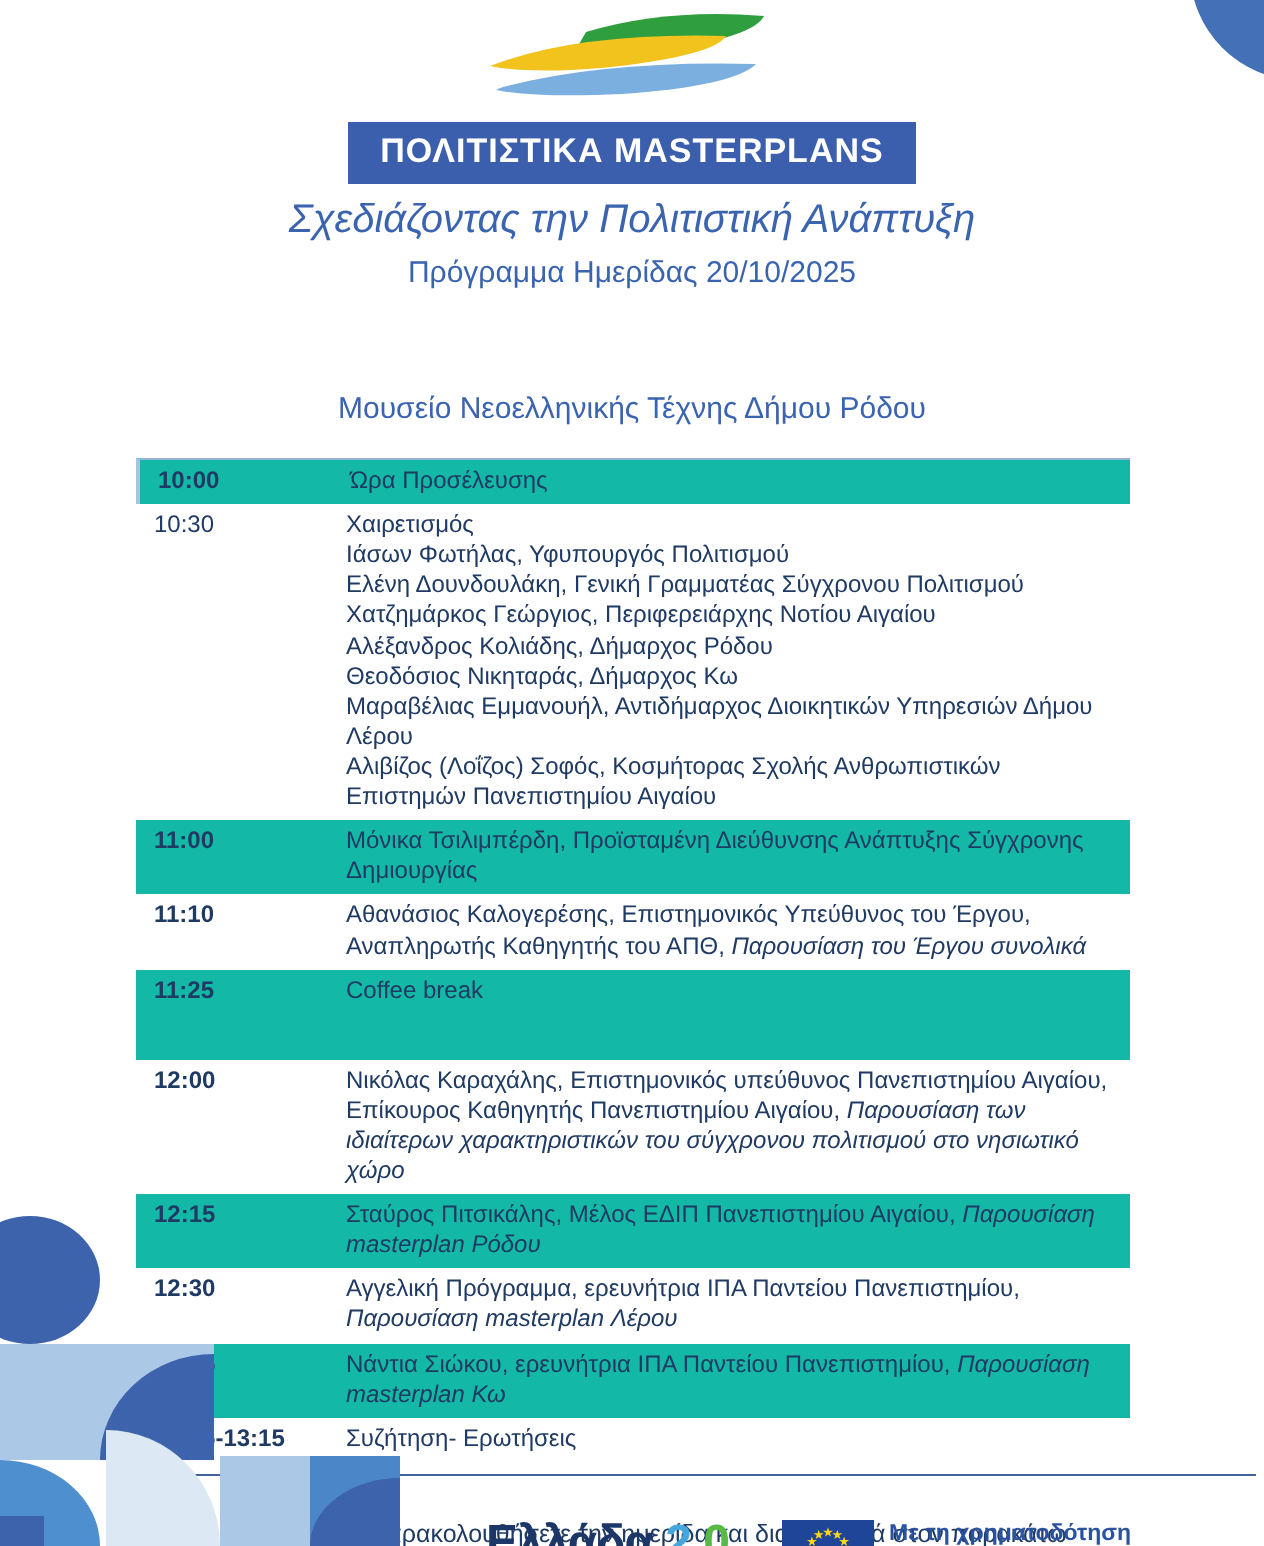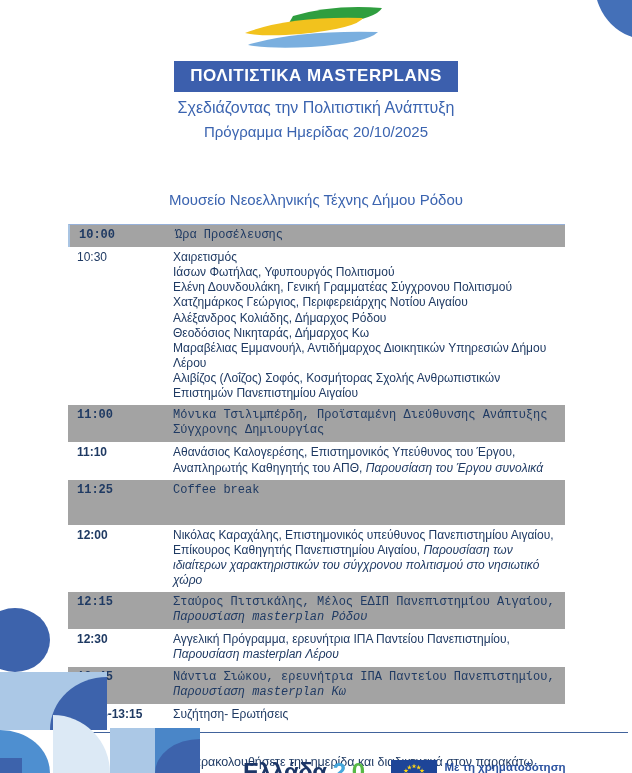--- a/index.html
+++ b/index.html
@@ -23,33 +23,33 @@
   
   .banner{
     width:max-content;margin:10px auto 0;
     background:#3c5fad;color:#ffffff;
     font-size:17px;font-weight:bold;letter-spacing:.5px;
     padding:5px 16px 6px;
   }
   
   .page-title{
     margin-top:7px;text-align:center;
-    font-size:16px;color:#3b64b0;font-weight:400;
+    font-size:20px;color:#3b64b0;font-weight:400;font-style:italic;
   }
   .subtitle{
     text-align:center;font-size:15px;color:#3b64b0;line-height:1.3;font-weight:400;margin-top:48px;
   }
   .subtitle.first{margin-top:5px;}
   
   .schedule{
     margin:15px 0 0 68px;width:497px;
     font-size:12px;line-height:1.26;
   }
   .srow{display:flex;padding:3px 0 4px;}
-  .srow.shaded{background:#a3a3a3;font-family:Liberation Mono, monospace;}
+  .srow.shaded{background:#14b8a6;}
   .srow.first{border-top:1px solid #96b0d8;border-left:2px solid #a9c4e2;}
   .srow.coffee{min-height:38px;}
   .srow.padded{}
   .stime{flex:0 0 96px;padding-left:9px;}
   .stime.bold{font-weight:bold;}
   .sdesc{flex:1;padding-right:8px;}
   .sdesc .txt{white-space:pre-line;}
   .sdesc .it{font-style:italic;}
   
   .bottom-rule{margin:6px 0 0 75px;width:553px;border-top:1.5px solid #41639c;}

